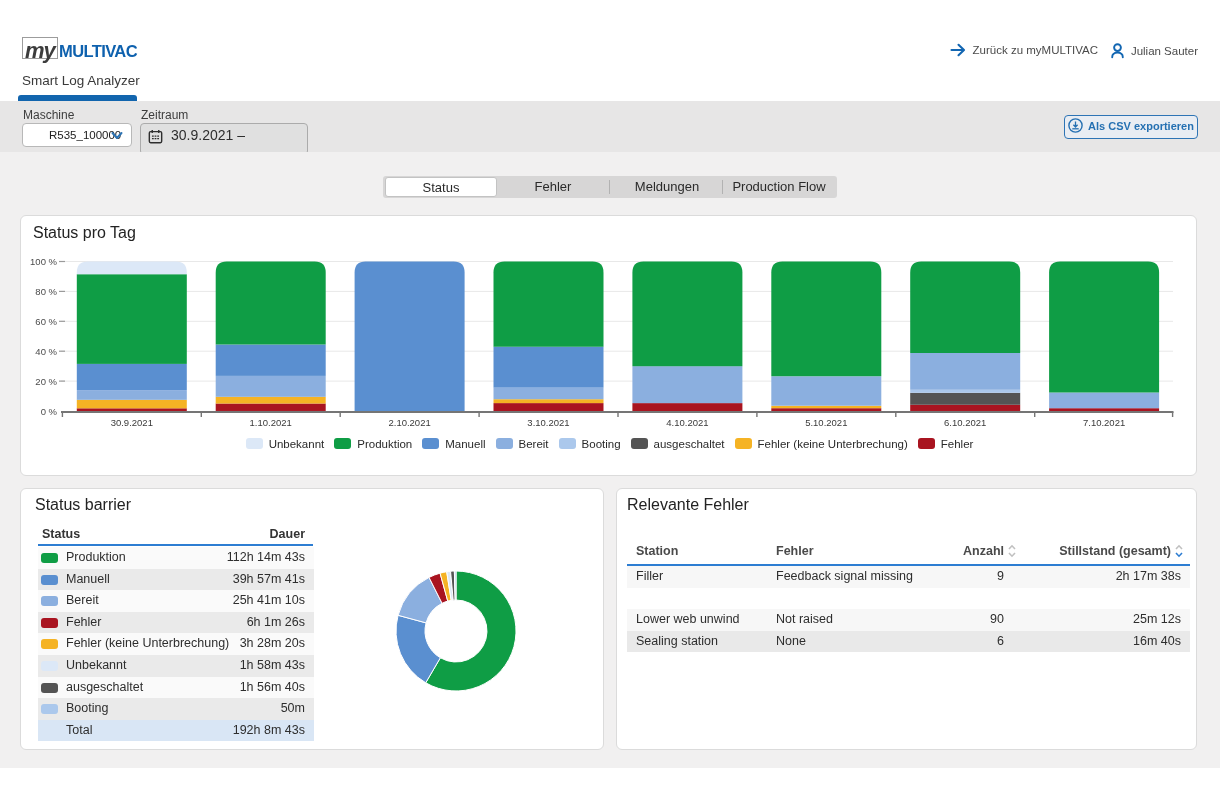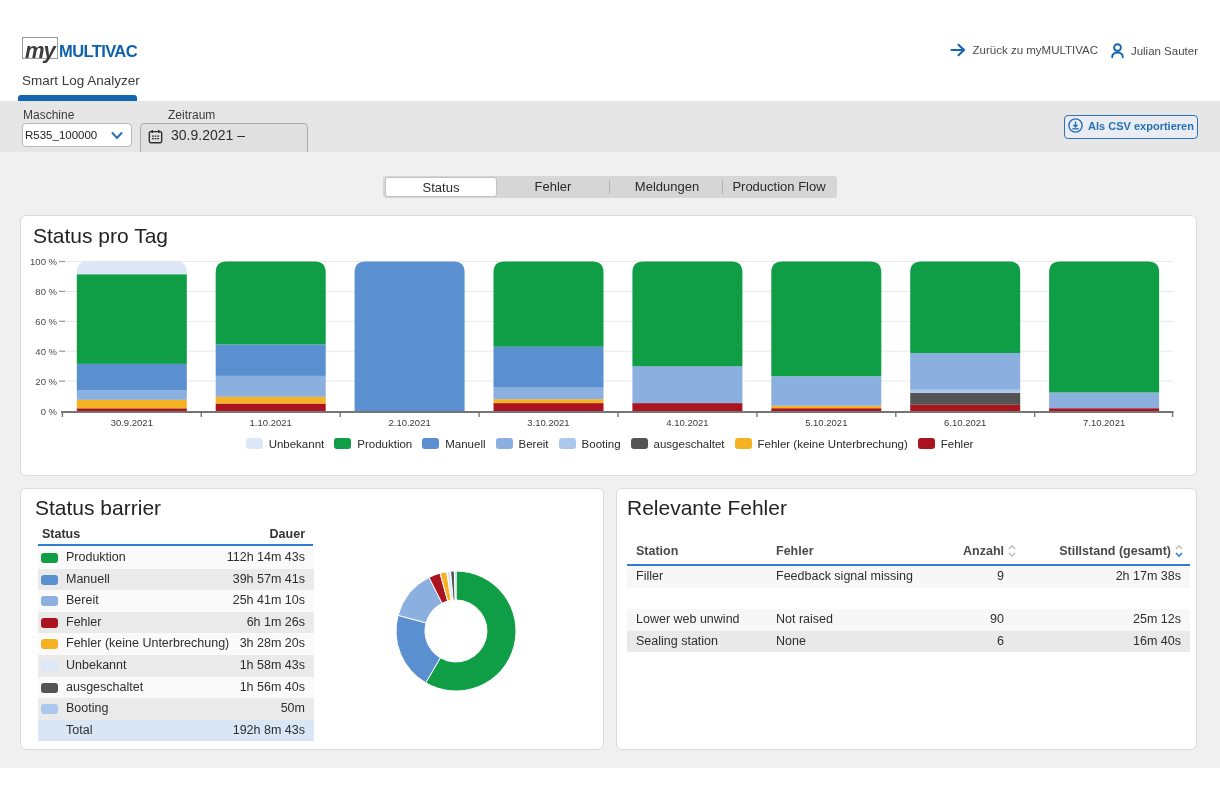--- a/index.html
+++ b/index.html
@@ -16,22 +16,22 @@
 #tabind { left:18px; top:95px; width:119px; height:6px; background:#1265ae; border-radius:3px 3px 0 0; }
 #backlink { right:122px; top:43px; font-size:11.5px; white-space:nowrap; color:#4a4a4a; }
 #backlink svg { vertical-align:-3px; margin-right:7px; }
 #userlink { right:22px; top:43px; font-size:11.5px; white-space:nowrap; color:#4a4a4a; }
 #userlink svg { vertical-align:-4px; margin-right:6px; }
 
 
 #fbar { left:0; top:101px; width:1220px; height:51px; background:#e7e6e6; }
 .flabel { font-size:12px; color:#3d3d3d; }
 #lab1 { left:23px; top:108px; }
-#lab2 { left:141px; top:108px;margin-left:27px; }
-#sel { left:22px; top:123px; width:110px; height:24px; background:#fff; border:1px solid #b8b8b8; border-radius:4px; font-size:11.5px; color:#222; line-height:22px; padding-left:2px; }
+#lab2 { left:141px; top:108px; }
+#sel { left:22px; top:123px; width:110px; height:24px; background:#fff; border:1px solid #b8b8b8; border-radius:4px; font-size:11.5px; color:#222; line-height:22px; padding-left:26px; }
 #sel svg { position:absolute; right:8px; top:7px; }
 #datein { left:140px; top:123px; width:168px; height:32px; background:#e0e0e0; border:1px solid #ababab; border-radius:4px; font-size:14px; color:#2e2e2e; line-height:22px; }
 #datein svg { position:absolute; left:7px; top:4px; }
 #datein span { position:absolute; left:30px; }
 #csvbtn { left:1064px; top:115px; width:134px; height:24px; border:1.5px solid #2e74b5; border-radius:4px; background:#e9edf3; color:#2570b2; font-size:11px; font-weight:bold; line-height:21px; text-align:center; white-space:nowrap; }
 #csvbtn svg { vertical-align:-3px; margin-right:5px; }
 
 
 #content { left:0; top:152px; width:1220px; height:616px; background:#f1f0f0; }
 
@@ -42,21 +42,21 @@
 #tab2 { left:114px; width:112px; }
 #tab3 { left:228px; width:112px; }
 #tab4 { left:340px; width:112px; }
 .tsep { position:absolute; top:4px; width:1px; height:14px; background:#b2b2b2; }
 
 
 .card { background:#fff; border:1px solid #dbdbdb; border-radius:6px; }
 #card1 { left:20px; top:215px; width:1177px; height:261px; }
 #card2 { left:20px; top:488px; width:584px; height:262px; }
 #card3 { left:616px; top:488px; width:581px; height:262px; }
-.ctitle { position:absolute; font-size:21px; font-weight:500; color:#232323; }
+.ctitle { position:absolute; font-size:16px; font-weight:500; color:#232323; }
 
 
 #legend { left:0px; top:222px; width:1177px; height:18px; text-align:center; font-size:11.5px; white-space:nowrap; color:#2a2a2a; white-space:nowrap; }
 #legend .li { display:inline-block; margin:0 5px; }
 #legend .sw { display:inline-block; width:17px; height:11px; border-radius:3px; vertical-align:-1px; margin-right:6px; }
 
 
 .trow { position:absolute; font-size:12.5px; color:#2e2e2e; }
 .sw2 { position:absolute; width:17px; height:10px; border-radius:3px; top:6px; left:3px; }
 </style>

